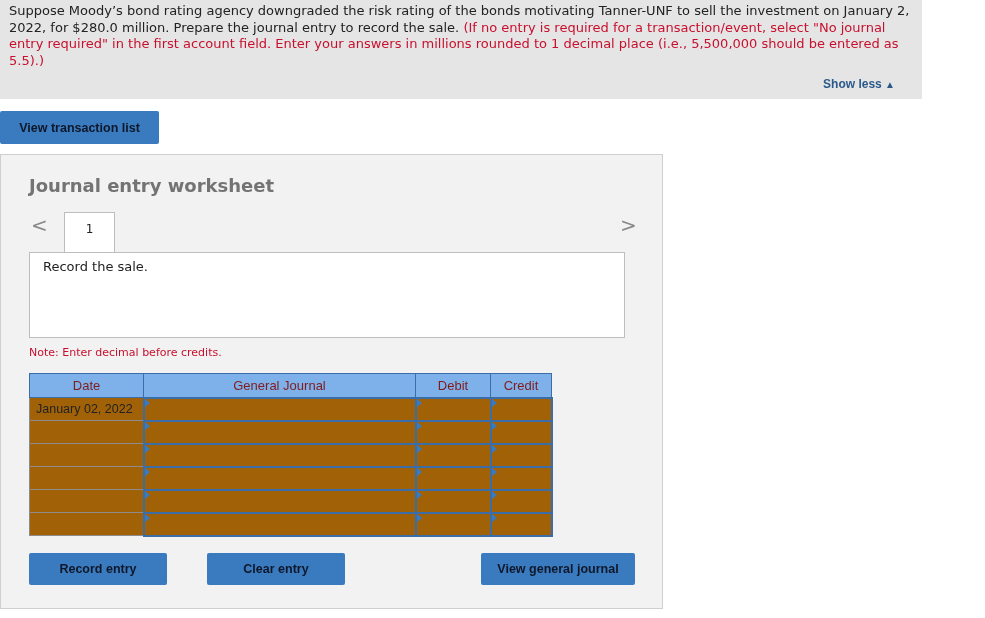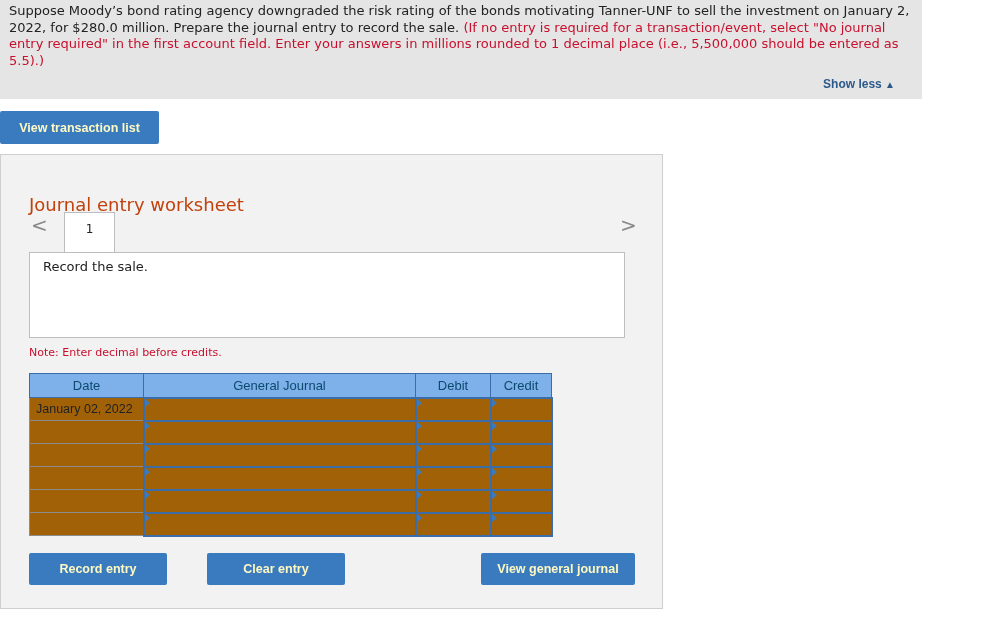--- a/index.html
+++ b/index.html
@@ -14,32 +14,32 @@
     font-size: 13px; line-height: 16.5px; color: #222;
   }
   .prompt .red { color: #c8102e; }
   .show-less {
     position: absolute; right: 27px; top: 76px;
     font-family: "Liberation Sans", sans-serif; font-size: 12px; font-weight: bold; color: #2b5a8a;
     cursor: pointer;
   }
   .show-less .tri { font-size: 10px; }
   .btn {
-    position: absolute; background: #3a7bbf; color: #fef9c3;
+    position: absolute; background: #3a7bbf; color: #0f172a;
     font-family: "Liberation Sans", sans-serif; font-weight: bold; font-size: 12.5px;
     display: flex; align-items: center; justify-content: center; border: none; border-radius: 2px;
     cursor: pointer;
   }
   .vtl { left: 0; top: 111px; width: 159px; height: 33px; }
   .worksheet {
     position: absolute; left: 0; top: 154px; width: 663px; height: 455px;
     background: #f2f2f2; border: 1px solid #cfcfcf;
   }
   .ws-title {
-    position: absolute; left: 28px; top: 20px; font-size: 18px; font-weight: normal; color: #c2410c; margin-top: 19px;
+    position: absolute; left: 28px; top: 20px; font-size: 18px; font-weight: bold; color: #737373;
   }
   .nav-arrow {
     position: absolute; top: 58px; font-size: 20px; color: #888; cursor: pointer;
     font-family: "DejaVu Sans", sans-serif;
   }
   .tab {
     position: absolute; left: 63px; top: 57px; width: 51px; height: 41px;
     background: #fff; border: 1px solid #bdbdbd; border-bottom: none;
     font-size: 12px; color: #222; text-align: center; padding-top: 9px;
   }
@@ -47,21 +47,21 @@
     position: absolute; left: 28px; top: 97px; width: 596px; height: 86px;
     background: #fff; border: 1px solid #bdbdbd; padding: 6px 13px; font-size: 13px; color: #222;
   }
   .note { position: absolute; left: 28px; top: 191px; font-size: 11px; color: #c8102e; }
   table.journal {
     position: absolute; left: 28px; top: 218px; border-collapse: collapse;
     font-family: "Liberation Sans", sans-serif;
   }
   table.journal th {
     background: #7eb0ea; border: 1px solid #3b6ea8; height: 24px;
-    font-size: 13px; font-weight: normal; color: #0c4a6e;
+    font-size: 13px; font-weight: normal; color: #7f1d1d;
   }
   table.journal td { border: 1px solid #8c8c8c; height: 23px; padding: 0; background: #a16207; }
   table.journal td.date { font-size: 12.5px; color: #222; padding-left: 6px; }
   table.journal td.inp { position: relative; border: 2px solid #3b6ea8; }
   table.journal td.inp .marker {
     position: absolute; left: 0; top: 0; width: 0; height: 0;
     border-top: 4px solid transparent; border-bottom: 4px solid transparent; border-left: 5px solid #3a7bbf;
   }
   table.journal td.inp input {
     width: 100%; height: 100%; border: none; outline: none; background: transparent; padding: 0 4px;

